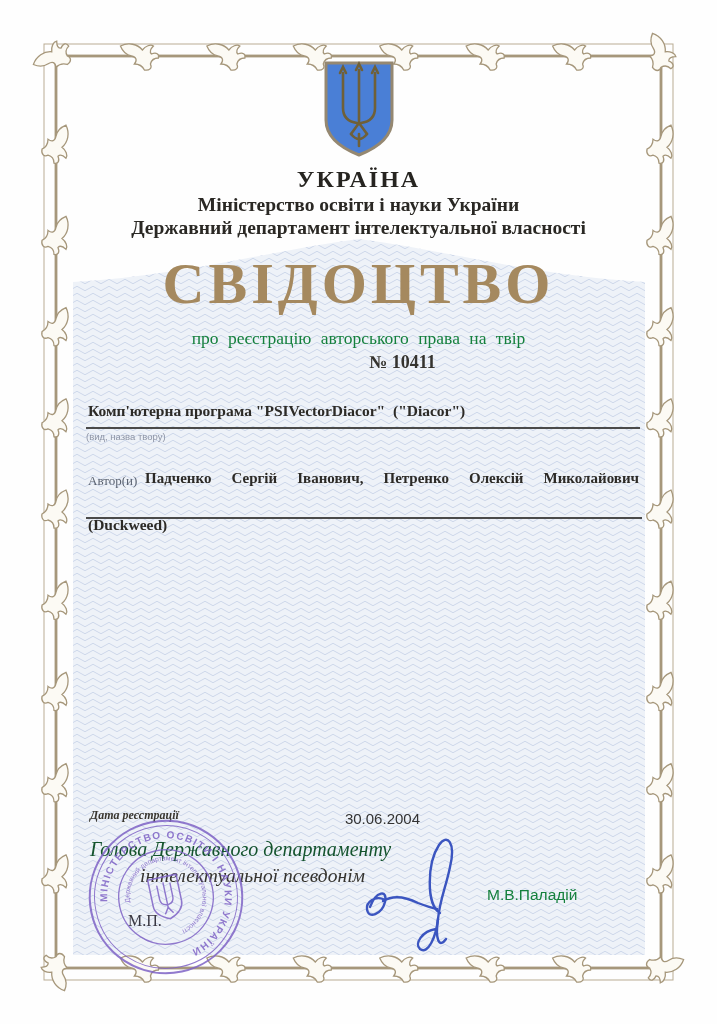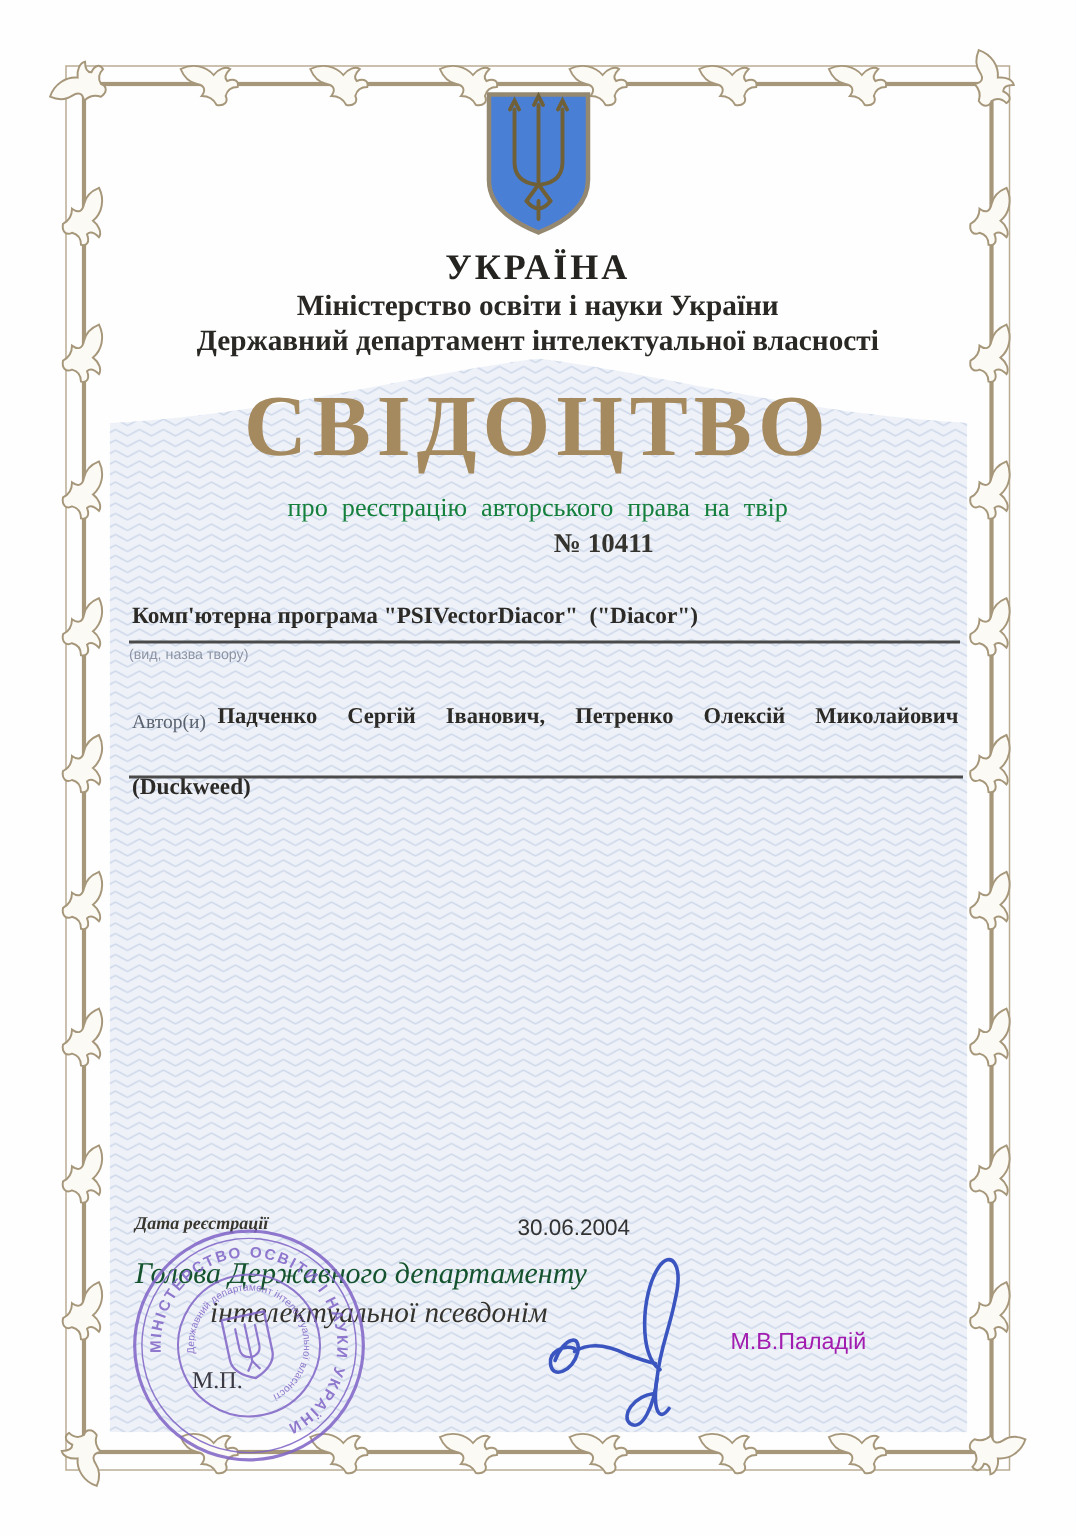--- a/index.html
+++ b/index.html
@@ -44,21 +44,21 @@
 
   
   .date-label{left:90px;top:808px;font-size:12px;font-style:italic;font-weight:bold;color:#39362f;}
   .date-value{left:300px;top:810px;width:120px;text-align:right;
               font-family:"Liberation Sans","DejaVu Sans",sans-serif;font-size:15px;color:#333;}
   .signer-1{left:90px;top:838px;font-size:20px;font-style:italic;color:#14532d;}
   .signer-2{left:140px;top:865px;font-size:19.5px;font-style:italic;color:#35332e;}
   .seal-ph{left:128px;top:912px;font-size:16px;color:#3a3842;}
   .stamp{left:84px;top:815px;transform:rotate(-12deg);opacity:.85;}
   .signature{left:356px;top:833px;}
-  .signer-name{left:487px;top:886px;font-family:"Liberation Sans","DejaVu Sans",sans-serif;font-size:15.5px;color:#a21caf;}
+  .signer-name{left:487px;top:886px;font-family:"Liberation Sans","DejaVu Sans",sans-serif;font-size:15.5px;color:#15803d;}
 </style>
 </head>
 <body>
 
 <div class="page">
 
   <svg class="abs frame" width="717" height="1024" viewBox="0 0 717 1024">
     <defs>
       <path id="orn" d="M-22,-10 C-14,-14 -5,-12 0,-6 C3,-10 8,-12 11,-10 C8,-7 7,-4 9,-2
                         C14,-4 17,-2 16,2 C12,2 9,4 8,8 C10,12 7,15 2,14 C0,10 -3,8 -8,8

